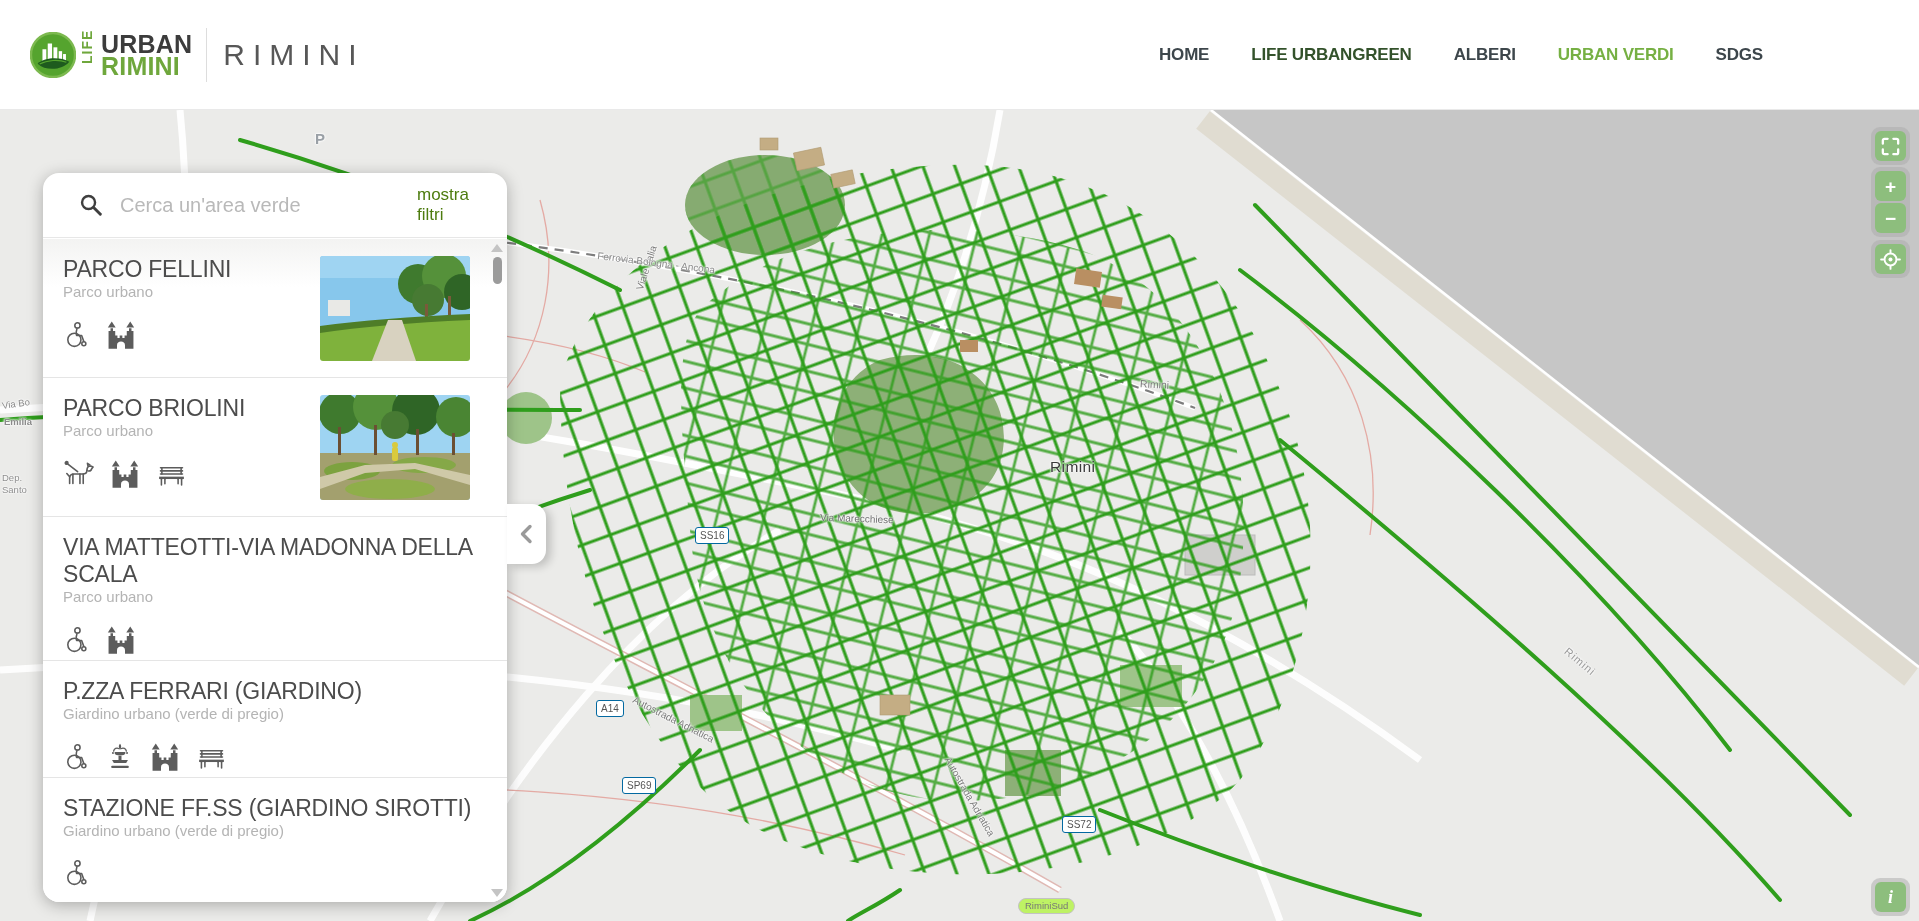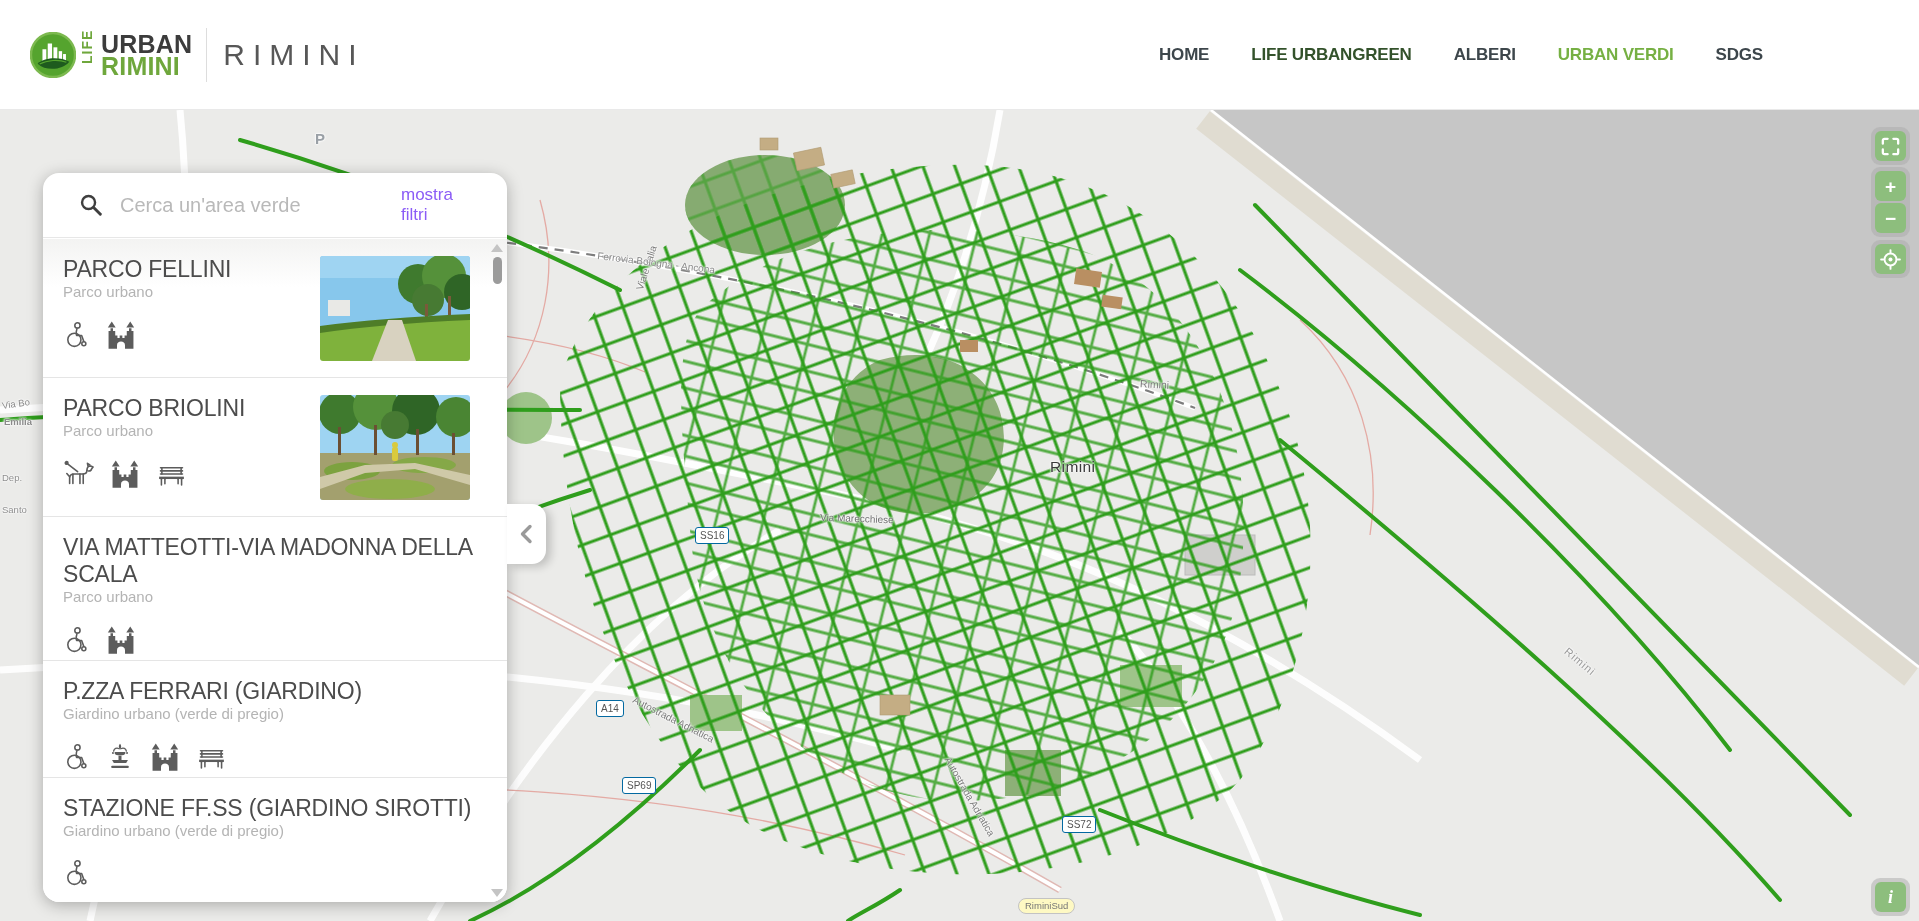--- a/index.html
+++ b/index.html
@@ -24,33 +24,33 @@
   .nav-item.active{color:#76b043;}
 
   
   .map{position:absolute;top:110px;left:0;width:1919px;height:811px;overflow:hidden;background:#ebebe9;}
   .map-art{position:absolute;top:0;left:0;width:1919px;height:811px;}
   .mlabel{position:absolute;white-space:nowrap;color:#7a7a7a;
           text-shadow:0 0 2px #fff,0 0 2px #fff,0 0 3px #fff;z-index:2;}
   .mlabel.city{font-size:15.5px;color:#3a3a3a;letter-spacing:.4px;}
   .badge{background:#fff;border:1px solid #0369a1;border-radius:3px;padding:0 4px;
          font-size:10px;color:#555;line-height:15px;text-shadow:none;}
-  .pill{background:#fef9c3;border:1px solid #c3c3c3;border-radius:8px;padding:0 6px;
+  .pill{background:#bef264;border:1px solid #c3c3c3;border-radius:8px;padding:0 6px;
         font-size:9.5px;color:#777;line-height:14px;text-shadow:none;}
 
   
   .panel{position:absolute;left:43px;top:63px;width:464px;height:729px;background:#fff;
          border-radius:16px;box-shadow:0 3px 16px rgba(0,0,0,.28);z-index:10;}
   .search-row{height:65px;display:flex;align-items:center;padding:0 27px 0 35px;gap:16px;
               border-bottom:1px solid #e7e7e7;}
   .search-row svg{flex:0 0 26px;color:#3f3f3f;}
   .search-input{flex:1;border:none;outline:none;font-size:20px;color:#444;
                 font-family:"Liberation Sans",sans-serif;background:transparent;}
   .search-input::placeholder{color:#b9b9b9;}
-  .filters-link{font-size:17px;color:#8b5cf6;cursor:pointer;}
+  .filters-link{font-size:17px;color:#4d7c0f;cursor:pointer;margin-left:16px;}
   .list{position:absolute;top:66px;bottom:0;left:0;right:0;overflow:hidden;
         border-radius:0 0 16px 16px;background:linear-gradient(#f3f3f2,#ffffff 48px);}
   .item{position:relative;padding:17px 20px 5px 20px;border-bottom:1px solid #e5e5e5;cursor:pointer;}
   .item.with-photo{min-height:139px;}
   .i-title{font-size:23px;color:#4c4c4c;letter-spacing:-0.2px;}
   .i-sub{font-size:15px;color:#b4b4b4;}
   .feats{margin-top:19px;display:flex;gap:14px;align-items:flex-end;color:#5c5c5c;}
   .feats svg{display:block;}
   .photo{position:absolute;top:17px;right:37px;width:150px;height:105px;border-radius:3px;overflow:hidden;}
   
@@ -277,21 +277,21 @@
   <div class="mlabel badge" style="left:596px;top:590px;">A14</div>
   <div class="mlabel" style="left:636px;top:584px;font-size:10px;transform:rotate(27deg);transform-origin:left top;">Autostrada Adriatica</div>
   <div class="mlabel badge" style="left:622px;top:667px;">SP69</div>
   <div class="mlabel badge" style="left:1062px;top:706px;">SS72</div>
   <div class="mlabel" style="left:952px;top:645px;font-size:10px;transform:rotate(60deg);transform-origin:left top;">Autostrada Adriatica</div>
   <div class="mlabel pill" style="left:1018px;top:788px;">RiminiSud</div>
   <div class="mlabel" style="left:1570px;top:535px;font-size:11px;color:#9a9a9a;letter-spacing:1px;transform:rotate(40deg);transform-origin:left top;">Rimini</div>
   <div class="mlabel" style="left:2px;top:288px;font-size:9.5px;color:#8a8a8a;transform:rotate(-8deg);">Via Bo</div>
   <div class="mlabel" style="left:4px;top:306px;font-size:9.5px;color:#8a8a8a;font-weight:bold;">Emilia</div>
   <div class="mlabel" style="left:2px;top:362px;font-size:9.5px;color:#8f8f8f;">Dep.</div>
-  <div class="mlabel" style="left:2px;top:394px;font-size:9.5px;color:#8f8f8f;">Santo</div>
+  <div class="mlabel" style="left:2px;top:374px;font-size:9.5px;color:#8f8f8f;">Santo</div>
   <div class="mlabel" style="left:315px;top:20px;font-size:15px;font-weight:bold;color:#9aa0a6;">P</div>
 
   <div class="panel">
     <div class="search-row">
       <svg width="26" height="26">
           <use href="#i-search"></use>
         </svg>
       <input class="search-input" type="text" placeholder="Cerca un'area verde" style="">
       <span class="filters-link">mostra filtri</span>
     </div>

